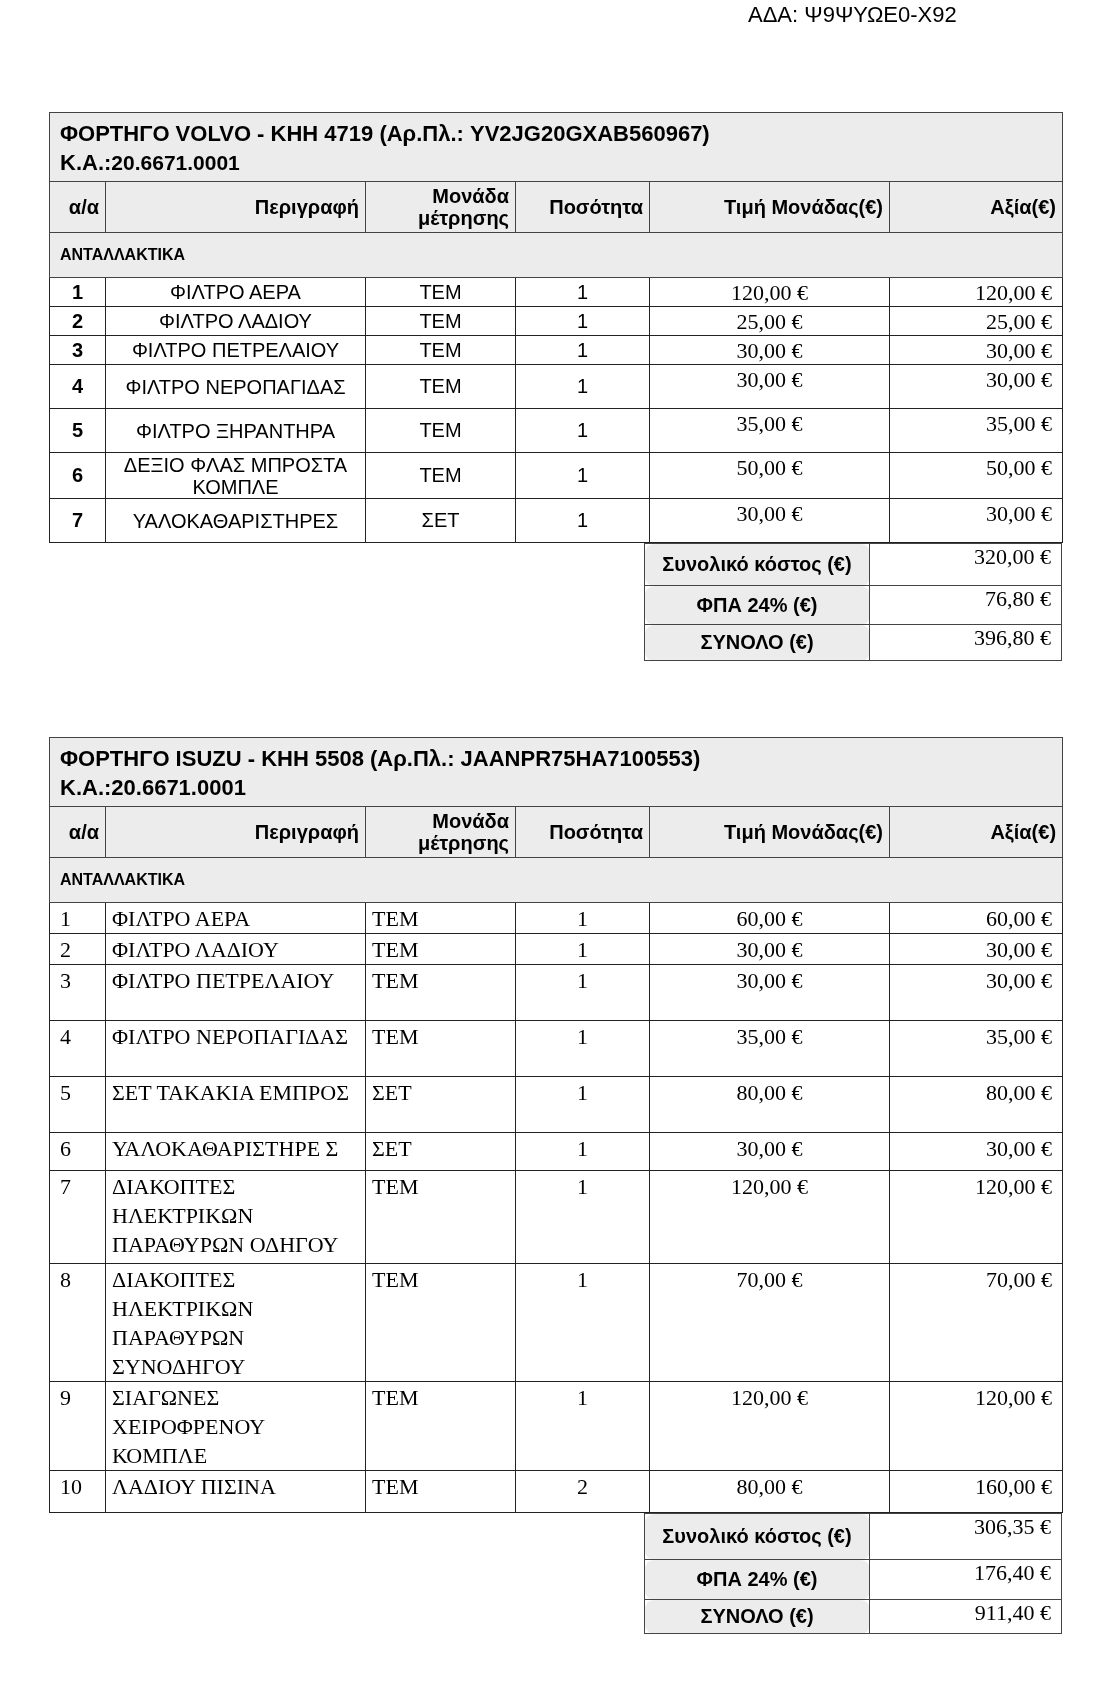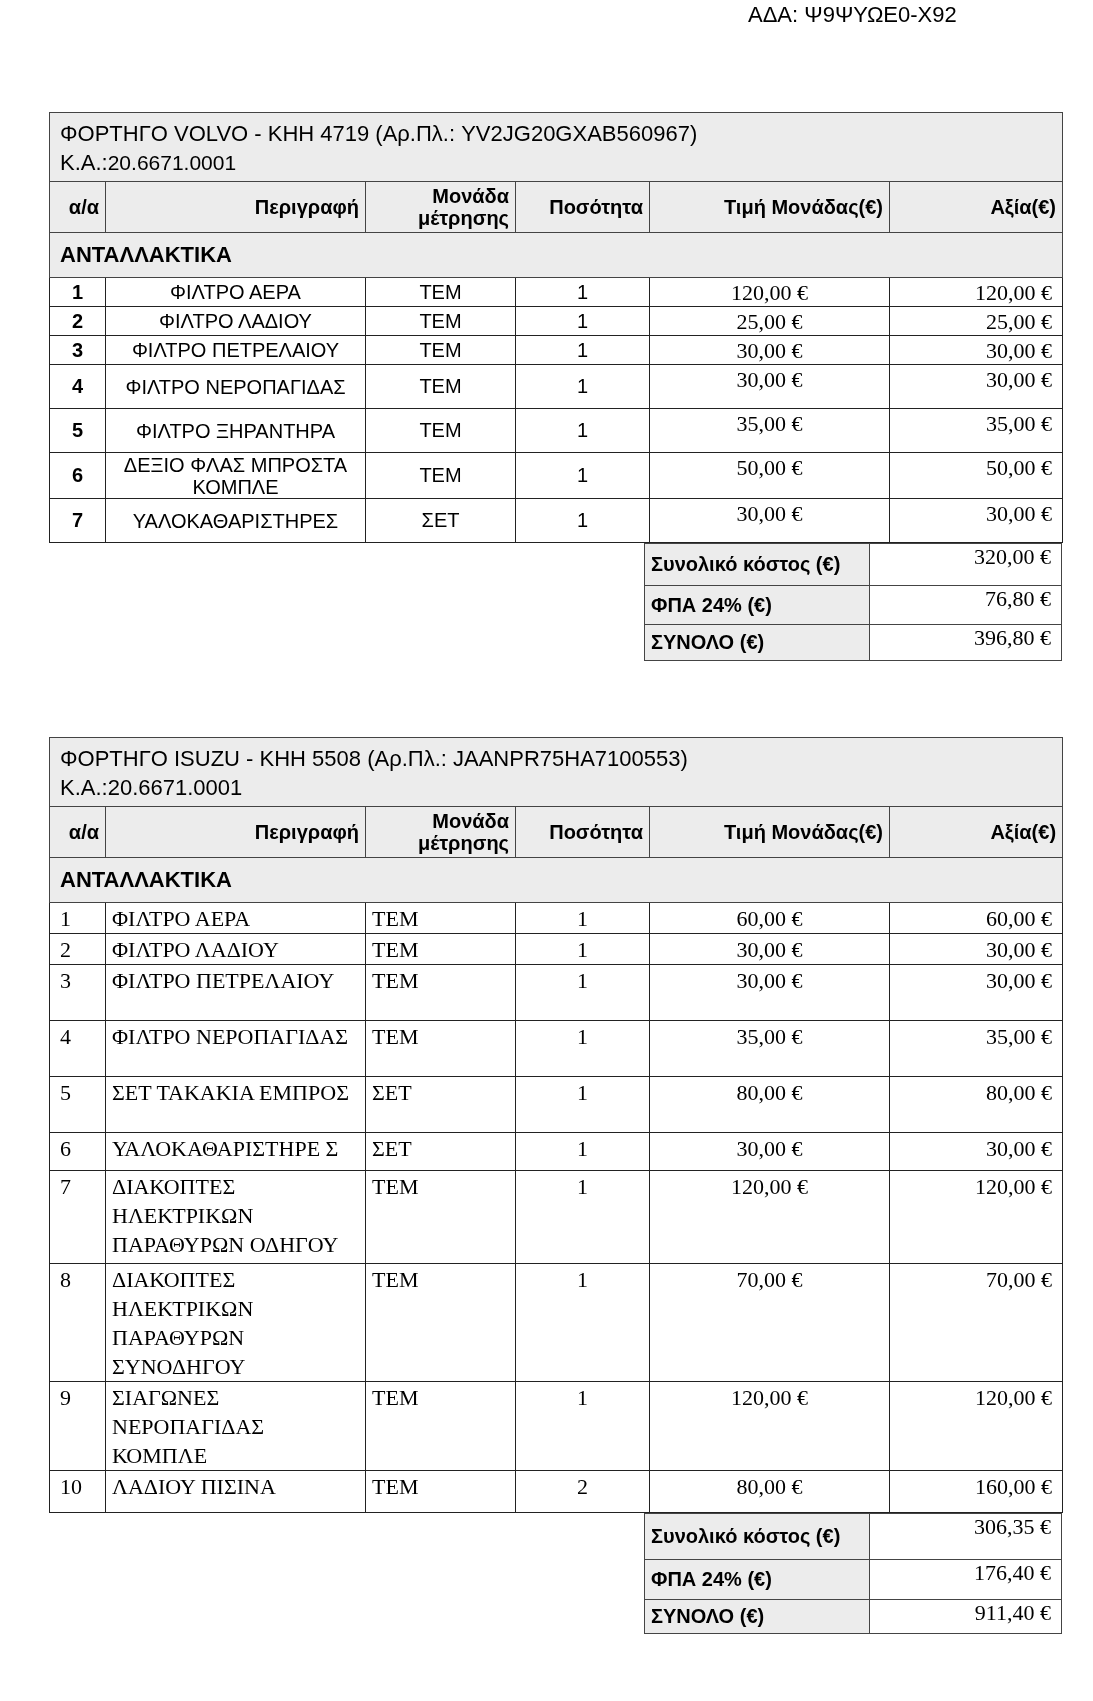--- a/index.html
+++ b/index.html
@@ -4,40 +4,40 @@
 <style>
   html, body { margin: 0; padding: 0; background: #ffffff; }
   body { width: 1093px; height: 1701px; position: relative; font-family: "Liberation Sans", sans-serif; color: #000; }
   .ada { position: absolute; top: 2px; left: 748px; font-size: 22px; font-family: Liberation Sans, sans-serif; }
   .block { position: absolute; left: 49px; width: 1013px; }
   #block1 { top: 112px; }
   #block2 { top: 737px; }
   table { border-collapse: collapse; width: 1013px; table-layout: fixed; }
   td { border: 1.5px solid #444; padding: 0 6px; vertical-align: middle; }
   .gray { background: #ececec; }
-  .title { font-weight: normal; font-size: 22px; line-height: 29px; padding: 6px 10px 4px 10px; font-family: "Liberation Sans", sans-serif; }
+  .title { font-weight: bold; font-size: 22px; line-height: 29px; padding: 6px 10px 4px 10px; font-family: "Liberation Sans", sans-serif; }
   .title .ka-val { font-size: 21px; }
   .hdr td { font-weight: bold; font-size: 20px; text-align: right; height: 50px; line-height: 22px; }
   .hdr td.aa { text-align: right; }
-  .section td { font-weight: bold; font-size: 22px; height: 44px; padding-left: 10px; }
+  .section td { font-weight: bold; font-size: 16px; height: 44px; padding-left: 10px; }
   .row1 td { font-size: 20px; border-color: #222; }
   .row1 td.num { font-weight: bold; text-align: center; }
   .row1 td.desc { text-align: center; padding: 0 2px; line-height: 22px; }
   .row1 td.unit, .row1 td.qty { text-align: center; }
   .row1 td.price, .row1 td.value { font-family: "Liberation Serif", serif; font-size: 22px; vertical-align: top; padding-top: 2px; }
   .row1 td.price { text-align: center; }
   .row1 td.value { text-align: right; padding-right: 10px; }
   .row2 td { font-family: "Liberation Serif", serif; font-size: 22px; vertical-align: top; line-height: 29px; padding-top: 1px; border-color: #222; }
   .row2 td.num { padding-left: 10px; }
   .row2 td.qty { text-align: center; }
   .row2 td.price { text-align: center; }
   .row2 td.value { text-align: right; padding-right: 10px; }
   .totals { position: absolute; width: 418px; left: 595px; border-collapse: collapse; table-layout: fixed; }
   .totals td { border: 1.5px solid #444; }
-  .totals td.lbl { background: #ececec; font-weight: bold; font-size: 20px; width: 212px; }
+  .totals td.lbl { background: #ececec; font-weight: bold; font-size: 20px; text-align: center; width: 212px; border-radius: 9px; }
   .totals td.amt { font-family: "Liberation Serif", serif; font-size: 22px; text-align: right; padding-right: 10px; vertical-align: top; }
 </style>
 </head>
 <body>
 
 <div class="ada">ΑΔΑ: Ψ9ΨΥΩΕ0-Χ92</div>
 
 <div class="block" id="block1">
   <table>
     <colgroup>
@@ -239,21 +239,21 @@
         <tr class="row2" style="height: 110px;">
           <td class="num">8</td>
           <td class="desc">ΔΙΑΚΟΠΤΕΣ ΗΛΕΚΤΡΙΚΩΝ ΠΑΡΑΘΥΡΩΝ ΣΥΝΟΔΗΓΟΥ</td>
           <td class="unit">ΤΕΜ</td>
           <td class="qty">1</td>
           <td class="price">70,00 €</td>
           <td class="value">70,00 €</td>
         </tr>
         <tr class="row2" style="height: 82px;">
           <td class="num">9</td>
-          <td class="desc">ΣΙΑΓΩΝΕΣ ΝΕΡΟΠΑΓΙΔΑΣ ΚΟΜΠΛΕ</td>
+          <td class="desc">ΣΙΑΓΩΝΕΣ ΧΕΙΡΟΦΡΕΝΟΥ ΚΟΜΠΛΕ</td>
           <td class="unit">ΤΕΜ</td>
           <td class="qty">1</td>
           <td class="price">120,00 €</td>
           <td class="value">120,00 €</td>
         </tr>
         <tr class="row2" style="height: 42px;">
           <td class="num">10</td>
           <td class="desc">ΛΑΔΙΟΥ ΠΙΣΙΝΑ</td>
           <td class="unit">ΤΕΜ</td>
           <td class="qty">2</td>

